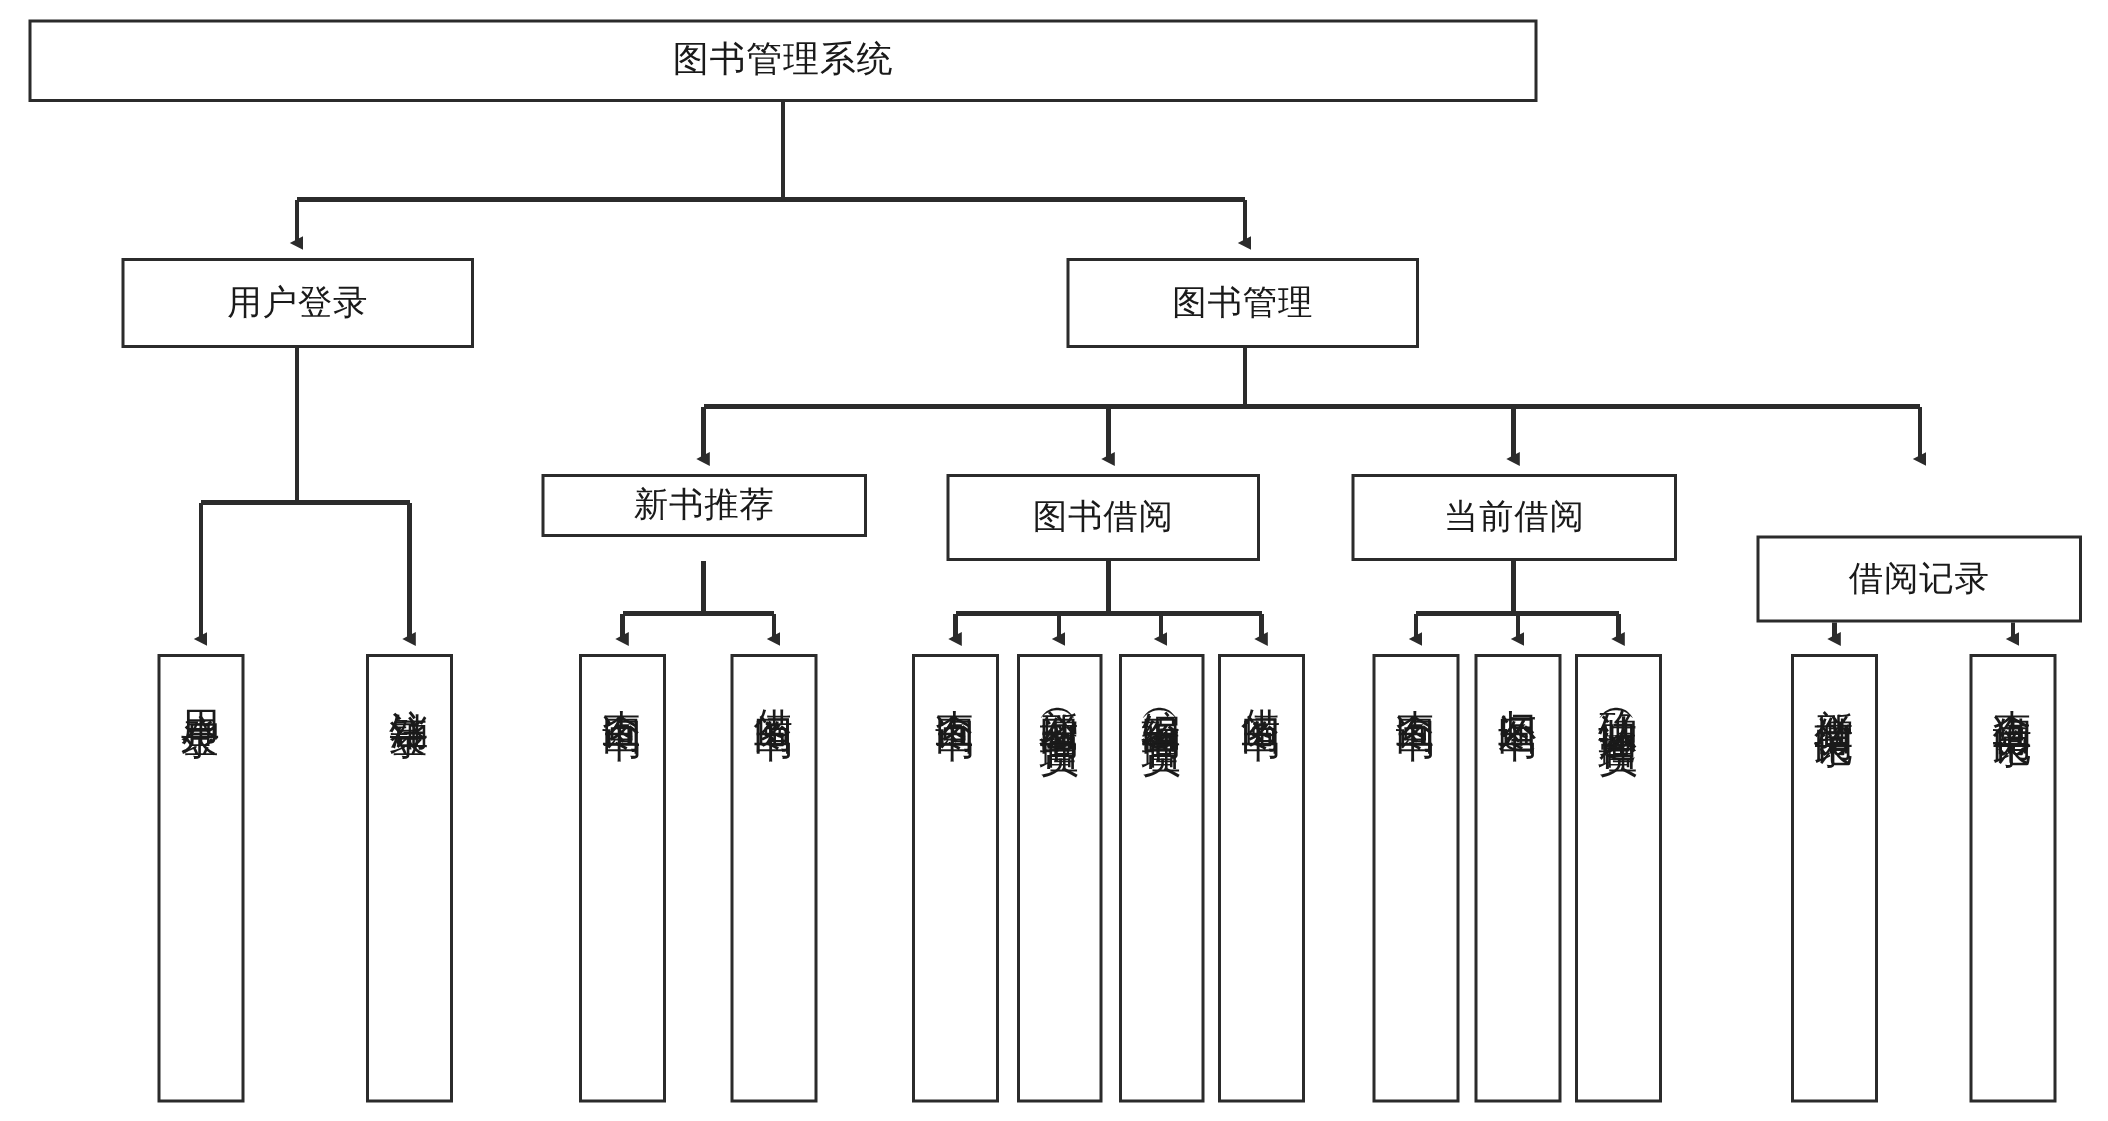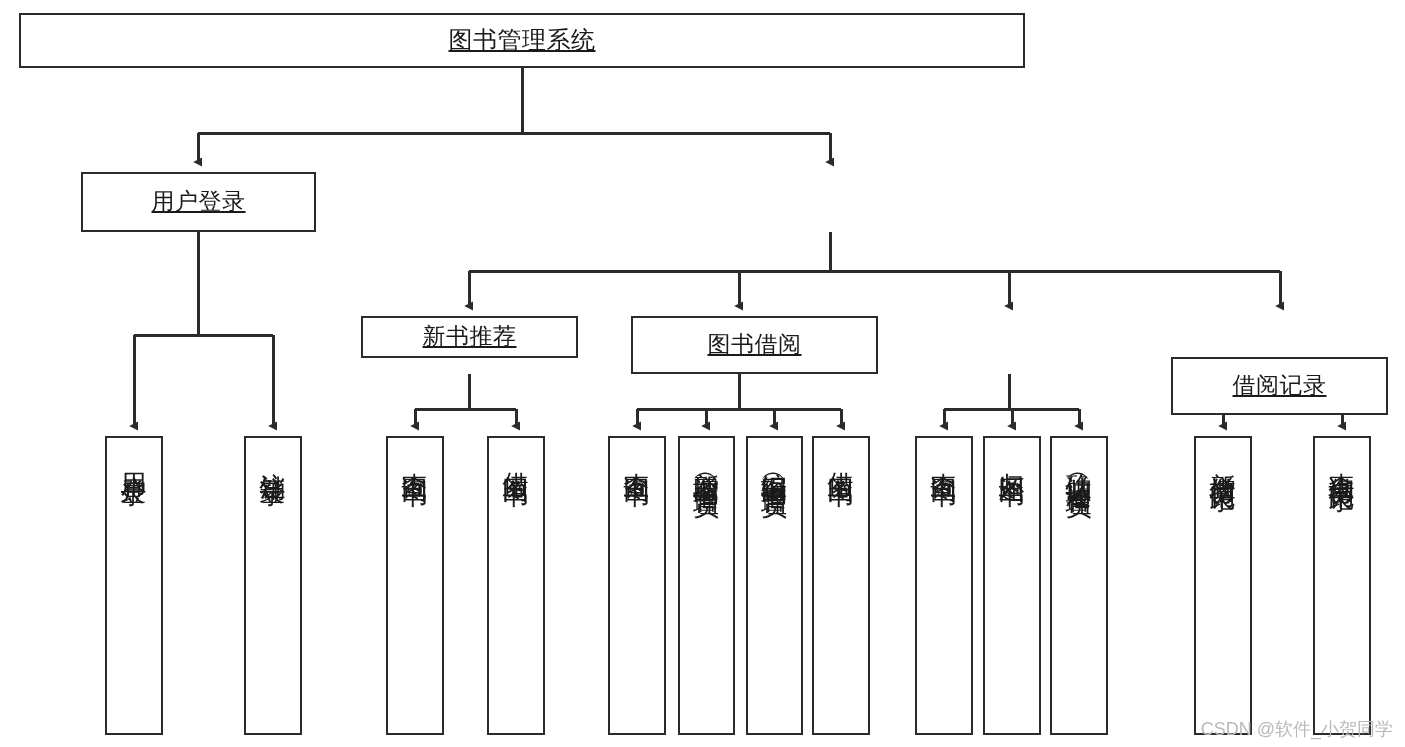--- a/index.html
+++ b/index.html
@@ -37,21 +37,20 @@
   }
   .node-label {
     display: block;
     text-align: center;
     line-height: 1.18;
     letter-spacing: 0.5px;
   }
   .node.horiz .node-label {
     font-size: 23px;
     writing-mode: horizontal-tb;
-    text-decoration: underline;
   }
   .node.root .node-label {
     font-size: 24px;
   }
   .node.vert {
     align-items: flex-start;
     justify-content: center;
     padding-top: 14px;
   }
   .node.vert .node-label {
@@ -128,26 +127,32 @@
     </g>
   </svg>
 
   <div class="node root horiz" style="left:19px; top:13px; width:1006px; height:55px;">
     <span class="node-label">图书管理系统</span>
   </div>
 
   <div class="node horiz" style="left:81px; top:172px; width:235px; height:60px;">
     <span class="node-label">用户登录</span>
   </div>
+  <div class="node horiz" style="left:711px; top:172px; width:235px; height:60px;">
+    <span class="node-label">图书管理</span>
+  </div>
 
   <div class="node horiz" style="left:361px; top:316px; width:217px; height:42px;">
     <span class="node-label">新书推荐</span>
   </div>
-  <div class="node horiz" style="left:631px; top:316px; width:247px; height:58px;">
+  <div class="node horiz" style="left:631px; top:316px; width:209px; height:58px;">
     <span class="node-label">图书借阅</span>
+  </div>
+  <div class="node horiz" style="left:901px; top:316px; width:217px; height:58px;">
+    <span class="node-label">当前借阅</span>
   </div>
   <div class="node horiz" style="left:1171px; top:316px; width:217px; height:58px;margin-top:41px;">
     <span class="node-label">借阅记录</span>
   </div>
 
   <div class="node vert" style="left:105px; top:436px; width:58px; height:299px;">
     <span class="node-label">用户登录</span>
   </div>
   <div class="node vert" style="left:244px; top:436px; width:58px; height:299px;">
     <span class="node-label">注销登录</span>
@@ -179,15 +184,14 @@
   <div class="node vert" style="left:1050px; top:436px; width:58px; height:299px;">
     <span class="node-label">确认归还（管理员）</span>
   </div>
   <div class="node vert" style="left:1194px; top:436px; width:58px; height:299px;">
     <span class="node-label">新增借阅记录</span>
   </div>
   <div class="node vert" style="left:1313px; top:436px; width:58px; height:299px;">
     <span class="node-label">查询借阅记录</span>
   </div>
 
-  <div class="watermark">CSDN @软件_小贺同学</div>
 
 </div>
 
 </body></html>

